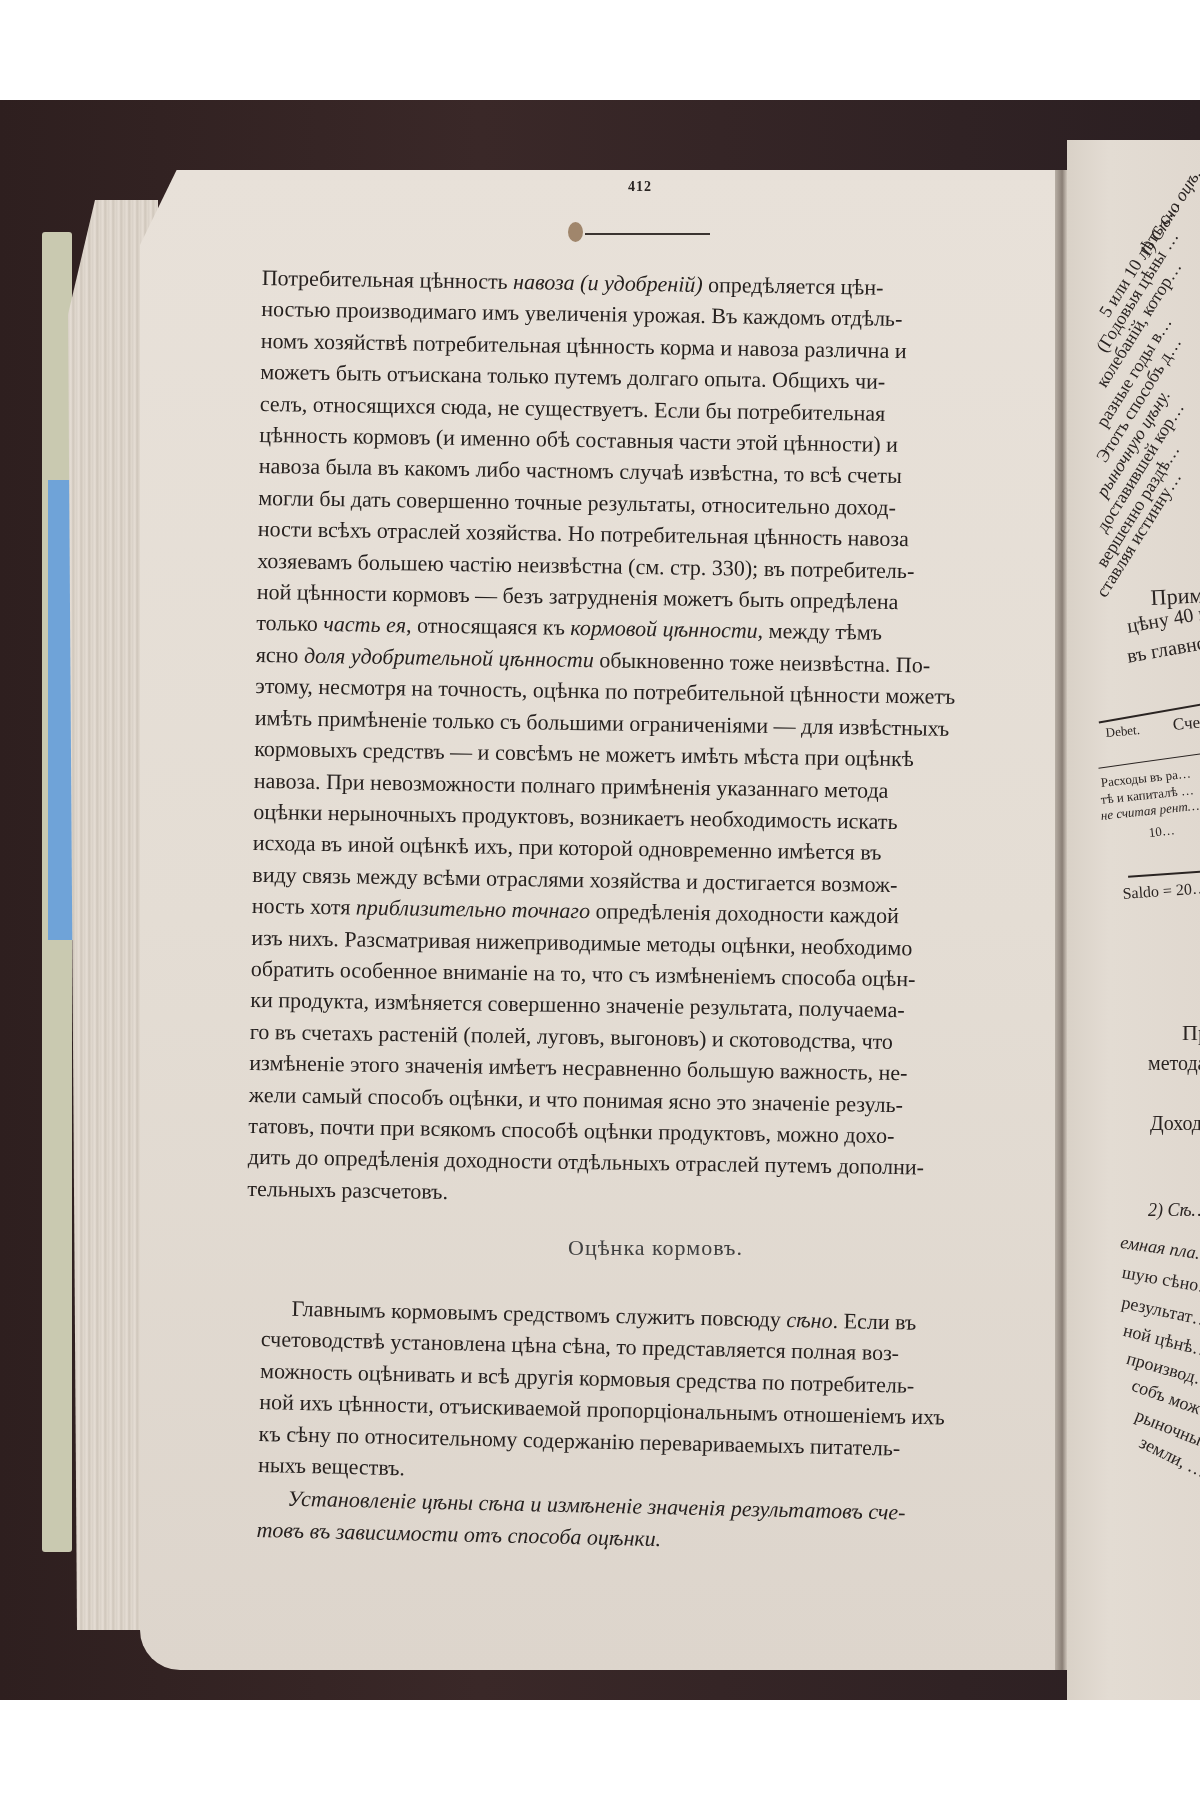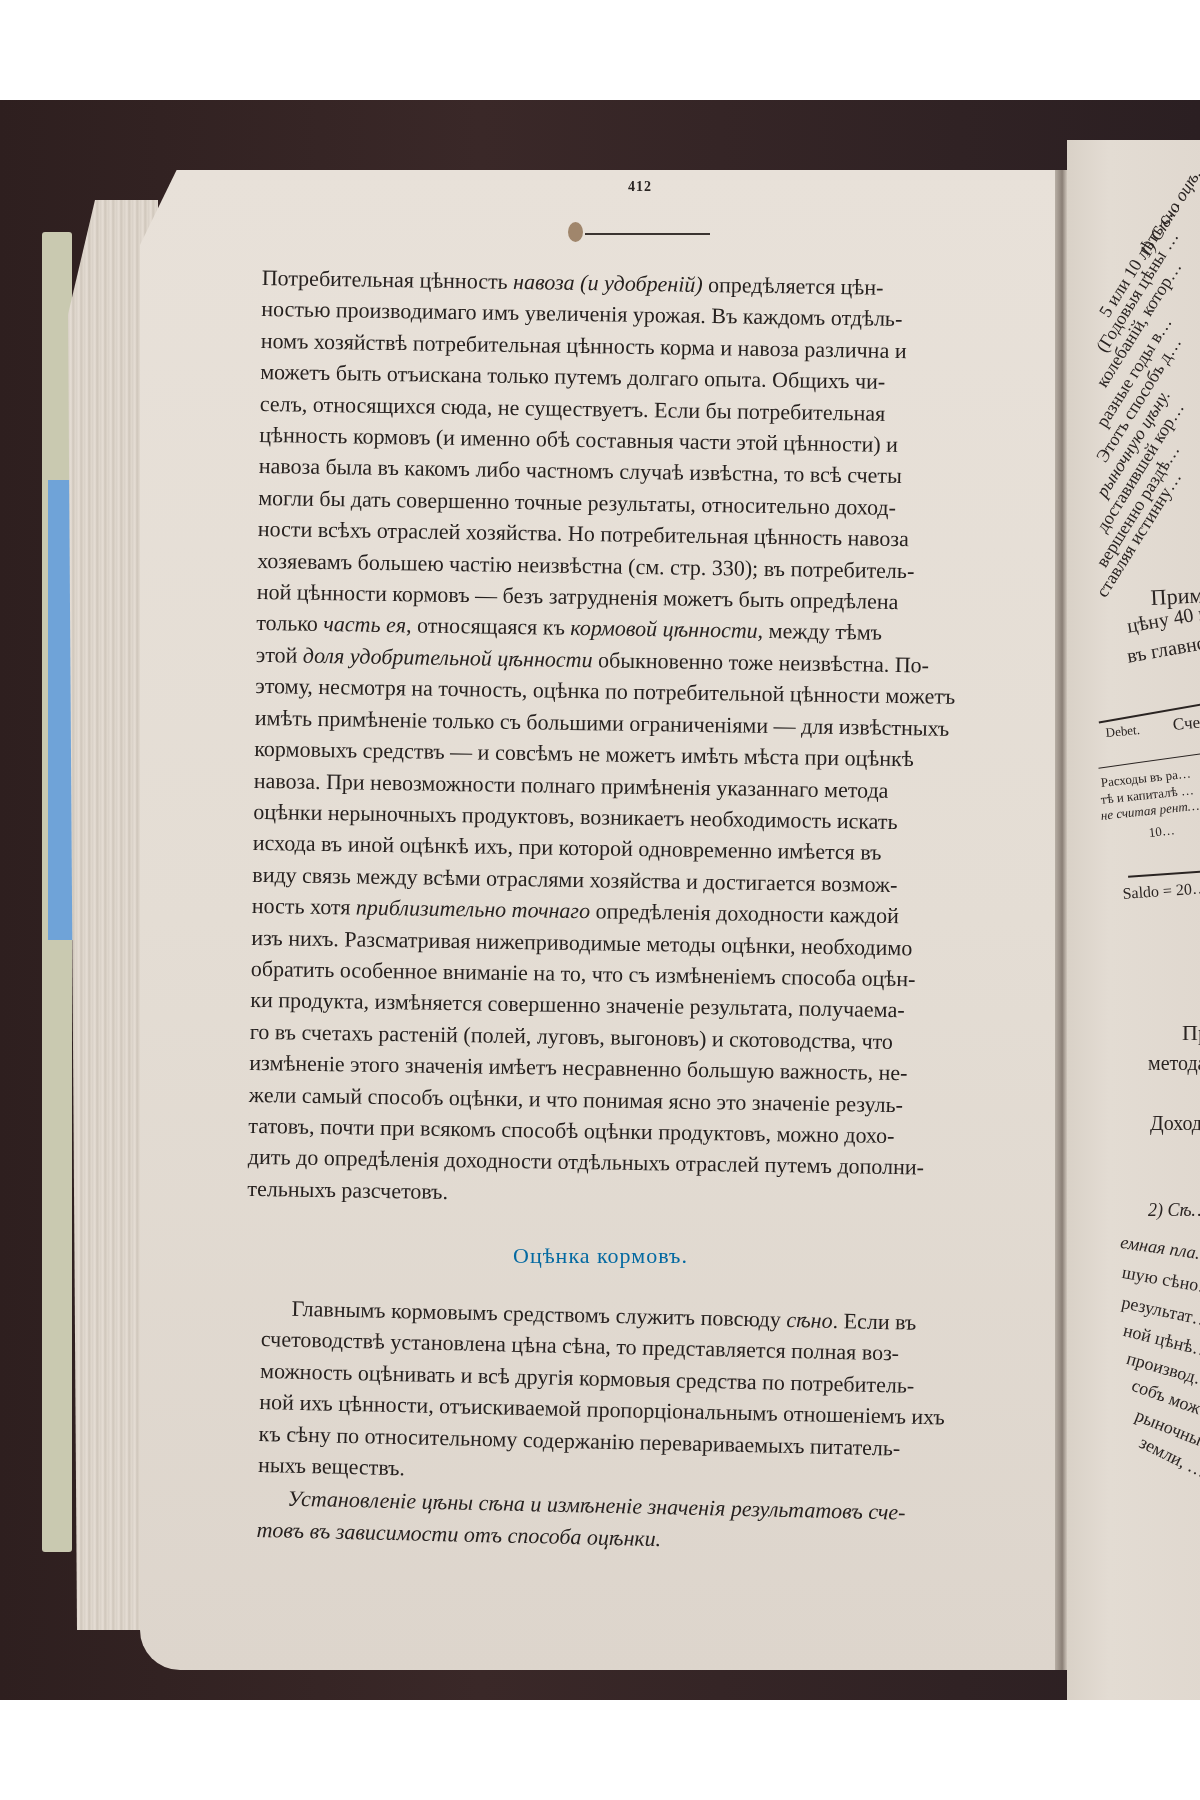--- a/index.html
+++ b/index.html
@@ -14,21 +14,21 @@
   .right-page { position:absolute; left:1067px; top:40px; width:140px; height:1560px; background:linear-gradient(90deg,#d9d1c7,#e3dcd3 30%,#e0d8cf); }
   .page-number-area { position:absolute; left:560px; top:176px; width:160px; text-align:center; }
   .page-number { font-family:"Liberation Serif", serif; font-weight:bold; font-size:14px; color:#2a2523; letter-spacing:1px; }
   .page-rule { position:absolute; left:585px; top:233px; width:125px; height:1.5px; background:#3b3431; }
   .stain { position:absolute; left:568px; top:222px; width:15px; height:20px; border-radius:50%; background:#a0866c; }
   .body-text { position:absolute; left:262px; top:262px; width:750px; font-family:"Liberation Serif", serif; font-size:22px; line-height:31.4px; color:#26211f; transform:rotate(0.9deg); transform-origin:left top; }
   .line { white-space:nowrap; display:flex; justify-content:space-between; }
   .line.last { justify-content:flex-start; }
   .line span { display:inline; }
   .i { font-style:italic; }
-  .heading { position:absolute; left:513px; top:1235px; font-family:"Liberation Serif", serif; font-size:22px; color:#0369a1; letter-spacing:1px;margin-top:8px; }
+  .heading { position:absolute; left:568px; top:1235px; font-family:"Liberation Serif", serif; font-size:22px; color:#404040; letter-spacing:1px; }
   .body-text-2 { position:absolute; left:262px; top:1292px; width:755px; font-family:"Liberation Serif", serif; font-size:22px; line-height:31.4px; color:#26211f; transform:rotate(1.3deg); transform-origin:left top; }
   .indent { padding-left:30px; }
   .subhead { font-style:italic; font-size:22px; }
   .rp-text { position:absolute; font-family:"Liberation Serif", serif; color:#2a2422; font-size:18px; white-space:nowrap; }
   .rp-line { position:absolute; height:2px; background:#2a2422; }
 </style>
 </head>
 <body>
 
 <div class="photo">
@@ -78,21 +78,21 @@
     <div class="line">
       <span><span>хозяевамъ большею частію неизвѣстна (см. стр. 330); въ потребитель-</span></span>
     </div>
     <div class="line">
       <span><span>ной цѣнности кормовъ — безъ затрудненія можетъ быть опредѣлена</span></span>
     </div>
     <div class="line">
       <span><span>только </span><span class="i">часть ея</span><span>, относящаяся къ </span><span class="i">кормовой цѣнности</span><span>, между тѣмъ</span></span>
     </div>
     <div class="line">
-      <span><span>этой </span><span class="i">доля удобрительной цѣнности</span><span> обыкновенно тоже неизвѣстна. По-</span></span>
+      <span><span>ясно </span><span class="i">доля удобрительной цѣнности</span><span> обыкновенно тоже неизвѣстна. По-</span></span>
     </div>
     <div class="line">
       <span><span>этому, несмотря на точность, оцѣнка по потребительной цѣнности можетъ</span></span>
     </div>
     <div class="line">
       <span><span>имѣть примѣненіе только съ большими ограниченіями — для извѣстныхъ</span></span>
     </div>
     <div class="line">
       <span><span>кормовыхъ средствъ — и совсѣмъ не можетъ имѣть мѣста при оцѣнкѣ</span></span>
     </div>

